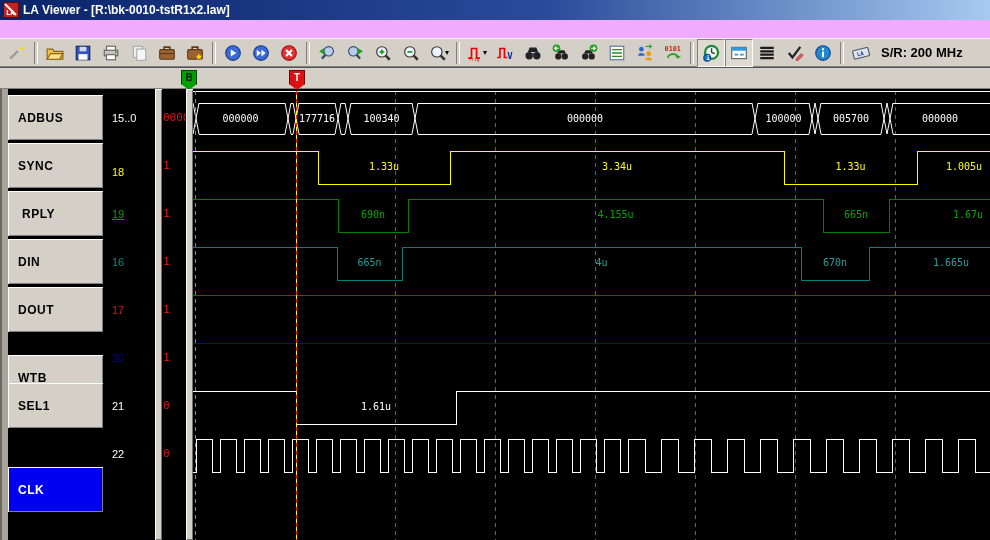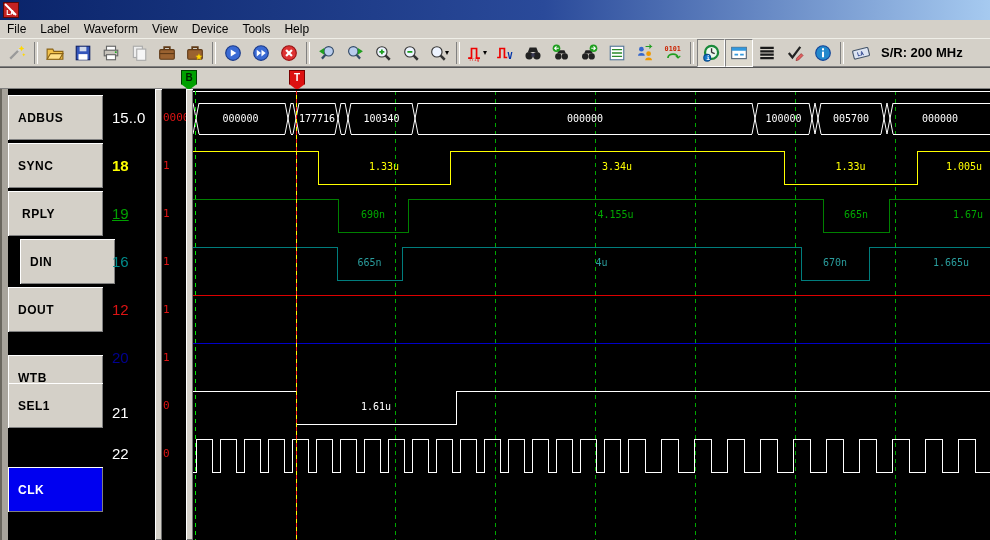--- a/index.html
+++ b/index.html
@@ -39,21 +39,21 @@
   .content{position:absolute;left:0;top:89px;width:990px;height:451px;background:#000;}
   .left-strip{position:absolute;left:0;top:0;width:8px;height:451px;background:#a8a49c;
     border-left:2px solid #6a675f;box-sizing:border-box;}
   .sig-btn{position:absolute;left:8px;width:95px;height:45px;background:#d4d0c8;
     box-shadow:inset 1px 1px 0 #ffffff,inset -1px -1px 0 #808080;
     display:flex;align-items:center;padding-left:10px;box-sizing:border-box;
     font-size:12px;font-weight:bold;color:#000;letter-spacing:.5px;}
   .sig-btn.selected{background:#0000f0;color:#fff;}
   .sig-dot{position:absolute;left:11px;width:5px;height:4px;background:#dd1414;}
   .sig-bits{position:absolute;left:108px;width:46px;height:45px;display:flex;align-items:center;
-    padding-left:4px;font-size:15px;box-sizing:border-box;}
+    padding-left:4px;font-size:11px;box-sizing:border-box;}
   .sig-val{position:absolute;left:161px;width:25px;height:45px;display:flex;align-items:center;
     padding-left:2px;font-size:11px;font-family:"DejaVu Sans Mono",monospace;
     overflow:hidden;white-space:nowrap;box-sizing:border-box;}
   .vsep{position:absolute;top:0;width:7px;height:451px;background:#d4d0c8;
     box-shadow:inset 1px 1px 0 #ffffff,inset -1px -1px 0 #707070;}
   .vsep1{left:155px;} .vsep2{left:186px;}
   #wave{position:absolute;left:193px;top:0;width:797px;height:451px;}
   svg text{font-family:"DejaVu Sans Mono",monospace;}
 </style>
 </head>
@@ -62,31 +62,23 @@
 <div class="app">
 
   <div class="titlebar">
     <span class="app-icon">
       <svg width="16" height="16" viewBox="0 0 16 16">
           <rect width="15" height="15" x="0.5" y="0.5" fill="#c42222" stroke="#5a0808"></rect>
           <path d="M2 2 L13 13" stroke="#fff" stroke-width="2"></path>
           <text x="3" y="13" font-size="7" font-weight="bold" fill="#fff">LA</text>
         </svg>
     </span>
+    <span class="title-text">LA Viewer - [R:\bk-0010-tstR1x2.law]</span>
   </div>
 
-  <div class="menubar" id="menubar">
-      <span class="menu-item">File</span>
-      <span class="menu-item">Label</span>
-      <span class="menu-item">Waveform</span>
-      <span class="menu-item">View</span>
-      <span class="menu-item">Device</span>
-      <span class="menu-item">Tools</span>
-      <span class="menu-item">Help</span>
-    </div>
 
   <div class="toolbar" id="toolbar">
       <div class="tbtn">
         <svg width="18" height="18" viewBox="0 0 16 16">
           <path d="M2 13 L9 6" stroke="#9a9a9a" stroke-width="2"></path>
           <path d="M9 6 L11.5 3.5" stroke="#d8d8d8" stroke-width="2"></path>
           <path d="M12 1.5 l.8 1.7 1.7.8 -1.7.8 -.8 1.7 -.8-1.7 -1.7-.8 1.7-.8z" fill="#ffd700"></path>
           <path d="M14 8 l.5 1 1 .5 -1 .5 -.5 1 -.5-1 -1-.5 1-.5z" fill="#ffd700"></path>
         </svg>
       </div>
@@ -310,44 +302,44 @@
         <div class="sig-dot" style="top: 8px;"></div>
         <div class="sig-btn" style="top: 6px;">
           <span>ADBUS</span>
         </div>
         <div class="sig-btn" style="top: 54px;">
           <span>SYNC</span>
         </div>
         <div class="sig-btn" style="top: 102px; padding-left: 14px;">
           <span>RPLY</span>
         </div>
-        <div class="sig-btn" style="top: 150px; margin-left: 12px;">
+        <div class="sig-btn" style="top: 150px;">
           <span>DIN</span>
         </div>
         <div class="sig-btn" style="top: 198px;">
           <span>DOUT</span>
         </div>
         <div class="sig-btn" style="top: 246px; margin-top: 20px;">
           <span>WTB</span>
         </div>
         <div class="sig-btn" style="top: 294px;">
           <span>SEL1</span>
         </div>
         <div class="sig-btn selected" style="top: 342px; margin-top: 36px;">
           <span>CLK</span>
         </div>
       </div>
     <div id="bits">
         <div class="sig-bits" style="top: 6px; color: rgb(255, 255, 255);">15..0</div>
-        <div class="sig-bits" style="top: 54px; color: rgb(255, 255, 0); font-weight: bold;">18</div>
+        <div class="sig-bits" style="top: 60px; color: rgb(255, 255, 0);">18</div>
         <div class="sig-bits" style="top: 102px; color: rgb(0, 160, 0); text-decoration: underline;">19</div>
         <div class="sig-bits" style="top: 150px; color: rgb(0, 139, 139);">16</div>
-        <div class="sig-bits" style="top: 198px; color: rgb(221, 20, 20);">12</div>
+        <div class="sig-bits" style="top: 198px; color: rgb(221, 20, 20);">17</div>
         <div class="sig-bits" style="top: 246px; color: rgb(0, 0, 144);">20</div>
-        <div class="sig-bits" style="top: 301px; color: rgb(255, 255, 255);">21</div>
+        <div class="sig-bits" style="top: 294px; color: rgb(255, 255, 255);">21</div>
         <div class="sig-bits" style="top: 342px; color: rgb(255, 255, 255);">22</div>
       </div>
     <div id="values">
         <div class="sig-val" style="top: 6px; color: rgb(221, 20, 20);">000067</div>
         <div class="sig-val" style="top: 54px; color: rgb(221, 20, 20);">1</div>
         <div class="sig-val" style="top: 102px; color: rgb(221, 20, 20);">1</div>
         <div class="sig-val" style="top: 150px; color: rgb(221, 20, 20);">1</div>
         <div class="sig-val" style="top: 198px; color: rgb(221, 20, 20);">1</div>
         <div class="sig-val" style="top: 246px; color: rgb(221, 20, 20);">1</div>
         <div class="sig-val" style="top: 294px; color: rgb(221, 20, 20);">0</div>

